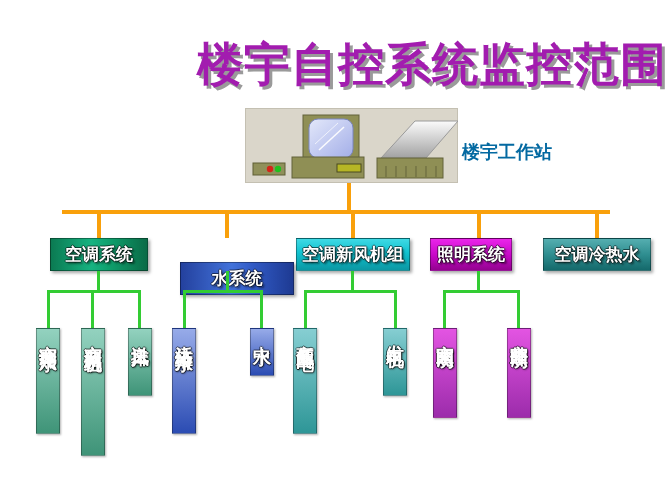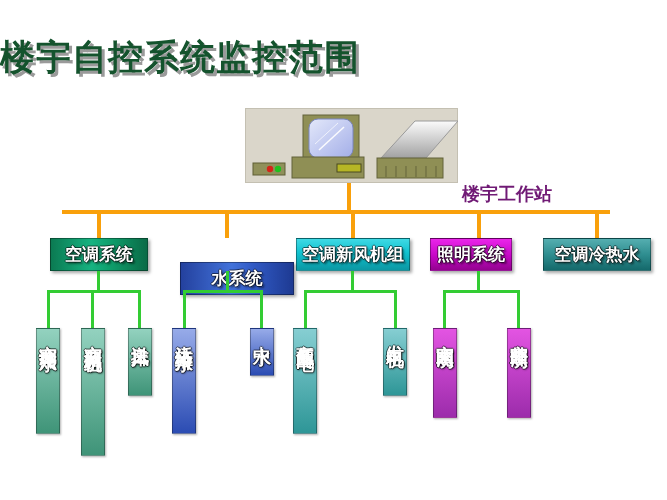--- a/index.html
+++ b/index.html
@@ -1,22 +1,22 @@
 <!DOCTYPE html>
 <html><head>
 <meta charset="utf-8">
 <style>
   html,body{margin:0;padding:0;background:#fff;}
   #stage{
     position:relative;width:667px;height:500px;background:#fff;overflow:hidden;
     font-family:"DejaVu Sans","Liberation Sans",sans-serif;
   }
   .title{
-    position:absolute;left:0;top:34px;width:100%;text-align:left;
-    font-size:35px;font-weight:bold;color:#14532d;letter-spacing:1px;
+    position:absolute;left:0;top:34px;width:100%;text-align:right;
+    font-size:46px;font-weight:bold;color:#a21caf;letter-spacing:1px;
     text-shadow:3px 3px 0 #9a9a9a;
   }
   .line{position:absolute;}
   .orange{background:#F9A00B;}
   .green{background:#33CC33;}
   .sysbox{
     position:absolute;top:238px;height:33px;box-sizing:border-box;
     display:flex;align-items:center;justify-content:center;
     font-size:17px;font-weight:bold;color:#fff;white-space:nowrap;
     border:1px solid rgba(0,0,0,0.35);
@@ -35,23 +35,22 @@
     letter-spacing:2px;padding-top:2px;text-align:left;
     border:1px solid rgba(0,0,0,0.3);
     box-shadow:1px 1px 2px rgba(0,0,0,0.3);
     text-shadow:-1px 0 rgba(0,0,0,.5),0 -1px rgba(0,0,0,.5),1px 0 rgba(0,0,0,.5),0 1px rgba(0,0,0,.5),1px 1px 2px rgba(0,0,0,.5);
   }
   .ch-hvac{background:linear-gradient(180deg,#93D2BF 0%,#3F9478 100%);}
   .ch-water{background:linear-gradient(180deg,#97ABE9 0%,#2B4CB3 100%);}
   .ch-power{background:linear-gradient(180deg,#86CED2 0%,#2E9697 100%);}
   .ch-light{background:linear-gradient(180deg,#E354E2 0%,#9C2CAB 100%);}
   .ws-label{
-    position:absolute;left:462px;top:140px;font-size:18px;font-weight:bold;color:#701a75;
+    position:absolute;left:462px;top:140px;font-size:18px;font-weight:bold;color:#0369a1;
     white-space:nowrap;
-    margin-top:42px;
   }
   .ws-svg{position:absolute;left:245px;top:108px;}
 </style>
 </head>
 <body>
 
 <div id="stage">
 
   <div class="title">楼宇自控系统监控范围</div>
 

